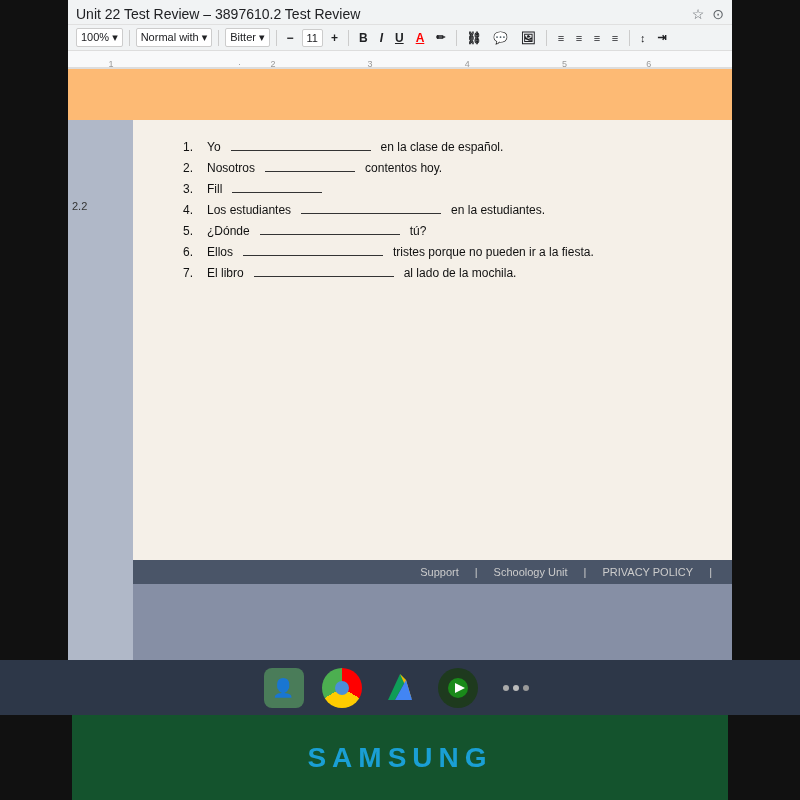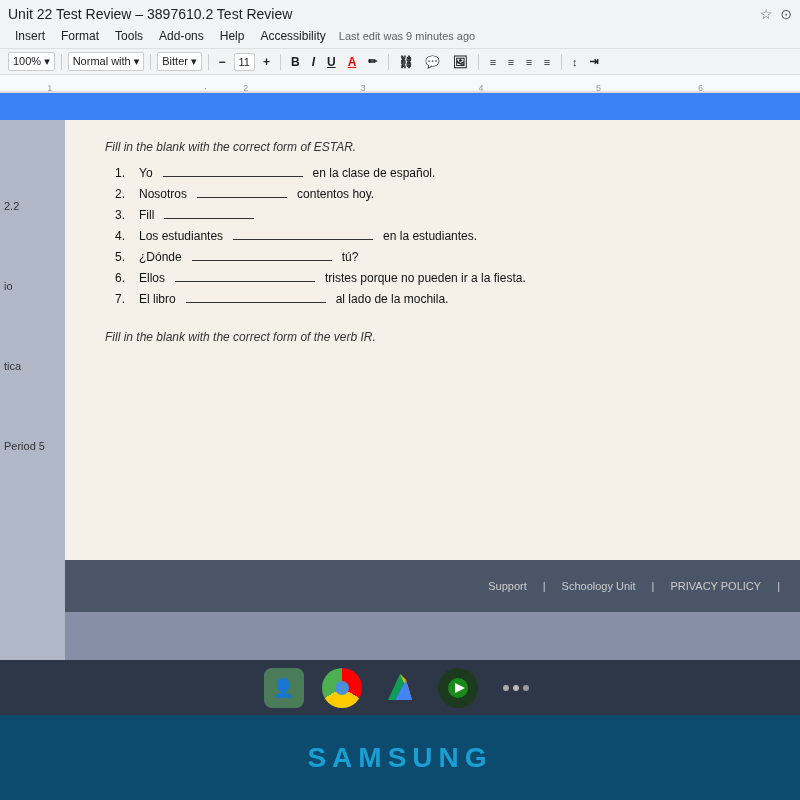--- a/index.html
+++ b/index.html
@@ -17,23 +17,23 @@
       height: 800px;
       background: #111;
       display: flex;
       flex-direction: column;
       align-items: center;
       justify-content: flex-start;
     }
 
     
     .screen {
-      width: 800px;
+      width: 664px;
       height: 660px;
-      background: #3b82f6;
+      background: #fdba74;
       position: relative;
       overflow: hidden;
     }
 
     
     .submit-area {
       position: absolute;
       top: 0;
       right: 0;
       background: #3a4a7a;
@@ -223,21 +223,21 @@
       margin-top: 18px;
       font-size: 12px;
       font-style: italic;
       color: #333;
     }
 
     
     .footer-bar {
       background: #4a5568;
       width: 100%;
-      padding: 20px 20px;
+      padding: 6px 20px;
       display: flex;
       align-items: center;
       justify-content: flex-end;
       gap: 16px;
       font-size: 11px;
       color: #ccc;
     }
 
     .footer-bar span { cursor: pointer; }
 
@@ -258,22 +258,22 @@
       border-radius: 8px;
       display: flex;
       align-items: center;
       justify-content: center;
       font-size: 20px;
       cursor: pointer;
     }
 
     
     .samsung-bar {
-      width: 800px;
-      background: #0c4a6e;
+      width: 656px;
+      background: #14532d;
       height: 85px;
       display: flex;
       align-items: center;
       justify-content: center;
     }
 
     .samsung-logo {
       font-size: 28px;
       font-weight: bold;
       color: #1a9fd4;
@@ -312,29 +312,20 @@
     <div class="gdocs-chrome">
 
       <div class="title-bar">
         <span class="doc-title">Unit 22 Test Review – 3897610.2 Test Review</span>
         <div class="title-icons">
           <span>☆</span>
           <span>⊙</span>
         </div>
       </div>
 
-      <div class="menu-bar">
-        <span class="menu-item">Insert</span>
-        <span class="menu-item">Format</span>
-        <span class="menu-item">Tools</span>
-        <span class="menu-item">Add-ons</span>
-        <span class="menu-item">Help</span>
-        <span class="menu-item">Accessibility</span>
-        <span class="last-edit">Last edit was 9 minutes ago</span>
-      </div>
 
       <div class="toolbar">
         <div class="toolbar-select">
           <span>100%</span>
           <span>▾</span>
         </div>
         <div class="toolbar-sep"></div>
         <div class="toolbar-select">
           <span>Normal with</span>
           <span>▾</span>
@@ -380,31 +371,30 @@
           <span style="position:absolute;left:45%;">3</span>
           <span style="position:absolute;left:60%;">4</span>
           <span style="position:absolute;left:75%;">5</span>
           <span style="position:absolute;left:88%;">6</span>
         </div>
       </div>
     </div>
 
     <div class="doc-content-area" style="top: 120px; display: flex;">
 
-      <div style="width:65px; background:#b0b8c8; min-height:440px; padding-top:10px; display:flex; flex-direction:column; gap:68px; padding-left:4px; flex-shrink:0;">
+      <div style="width:65px; background:#b0b8c8; min-height:440px; padding-top:10px; display:flex; flex-direction:row; gap:68px; padding-left:4px; flex-shrink:0;">
         <span style="font-size:11px;color:#333;margin-top:70px;">2.2</span>
         <span style="font-size:11px;color:#333;">io</span>
         <span style="font-size:11px;color:#333;">tica</span>
         <span style="font-size:11px;color:#333;">Period 5</span>
       </div>
 
       <div style="flex:1; background:#868fa5; overflow-y:auto;">
         <div class="doc-page">
 
-          <div class="section-subheading">Fill in the blank with the correct form of ESTAR.</div>
 
           <ol class="exercise-list">
             <li>
               <span class="num">1.</span>
               <span>Yo</span>
               <span class="blank blank-long"></span>
               <span>en la clase de español.</span>
             </li>
             <li>
               <span class="num">2.</span>
@@ -436,21 +426,20 @@
               <span>tristes porque no pueden ir a la fiesta.</span>
             </li>
             <li>
               <span class="num">7.</span>
               <span>El libro</span>
               <span class="blank blank-long"></span>
               <span>al lado de la mochila.</span>
             </li>
           </ol>
 
-          <div class="footer-section" style="margin-top:24px;">Fill in the blank with the correct form of the verb IR.</div>
         </div>
 
         <div class="footer-bar">
           <span>Support</span>
           <span>|</span>
           <span>Schoology Unit</span>
           <span>|</span>
           <span>PRIVACY POLICY</span>
           <span>|</span>
         </div>

